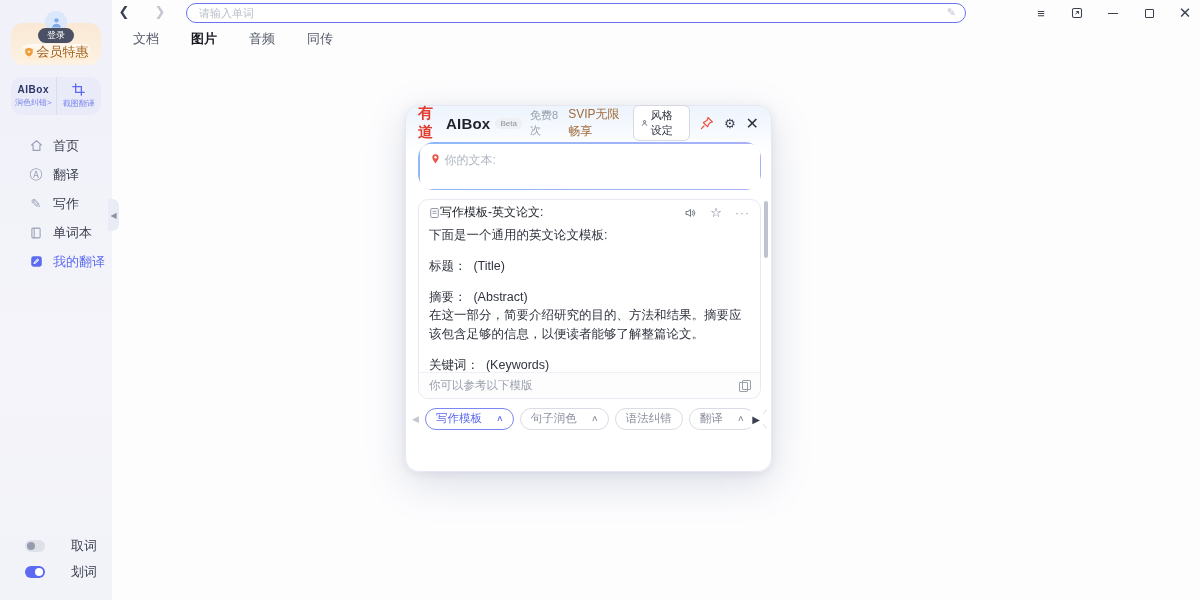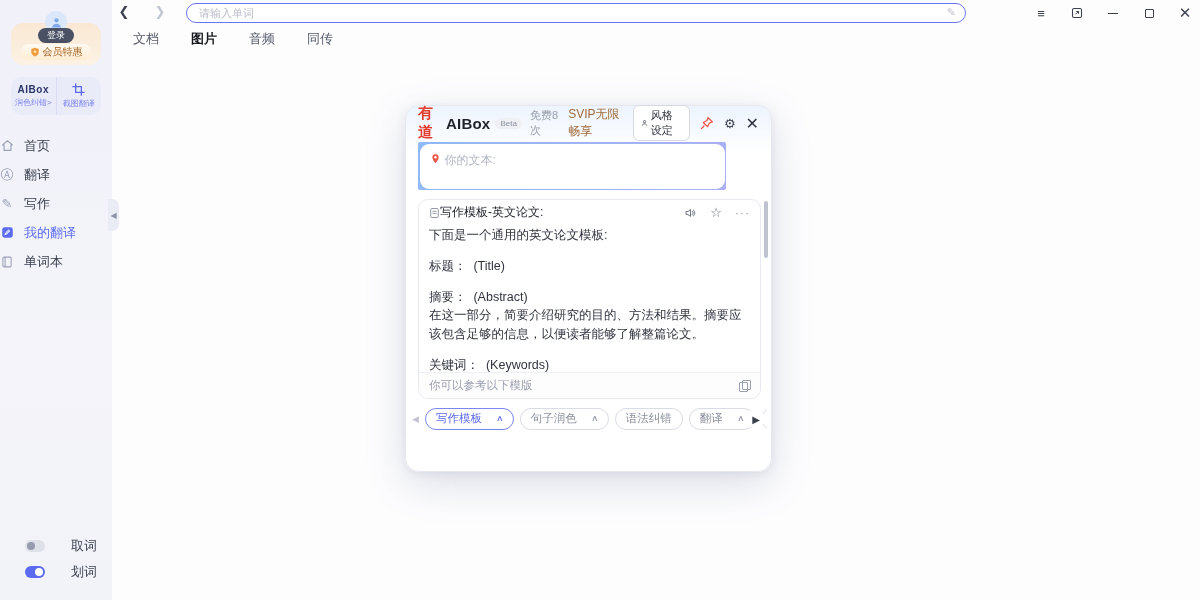--- a/index.html
+++ b/index.html
@@ -10,30 +10,30 @@
   .sidebar { position:absolute; left:0; top:0; width:112px; height:600px;
     background:linear-gradient(180deg,#f0f1f9 0%,#f4f4fa 60%,#f2f3f9 100%); }
   .login-card { position:absolute; left:11px; top:23px; width:90px; height:42px;
     background:linear-gradient(180deg,#fae8d4,#fcf2e4); border-radius:12px; }
   .avatar-wrap { position:absolute; left:45px; top:11px; width:22px; height:22px; border-radius:50%;
     background:#dbe8fb; display:flex; align-items:center; justify-content:center; }
   .login-pill { position:absolute; left:50%; transform:translateX(-50%); top:28px;
     background:#4a5164; color:#fff; font-size:9px; padding:1px 9px; border-radius:8px; white-space:nowrap; }
   .vip-pill { position:absolute; left:50%; transform:translateX(-50%); top:44px; width:70px; height:16px;
     background:linear-gradient(180deg,#fffaf2,#ffecd2); border-radius:8px; display:flex; align-items:center;
-    justify-content:center; gap:3px; color:#a05f1e; font-size:10px; white-space:nowrap; }
+    justify-content:center; gap:3px; color:#a05f1e; font-size:13px; white-space:nowrap; }
   .aibox-card { position:absolute; left:11px; top:77px; width:90px; height:38px; background:#e9ebf9;
     border-radius:10px; display:flex; }
   .aibox-col { flex:1; display:flex; flex-direction:column; align-items:center; justify-content:center; gap:2px; }
   .aibox-col + .aibox-col { border-left:1px solid #d9dcf2; }
   .aibox-logo { font-size:10px; font-weight:bold; color:#2b3566; letter-spacing:.5px; }
   .aibox-sub { font-size:8px; color:#7d86ec; }
   .crop-svg { width:13px; height:13px; }
   .menu { position:absolute; left:0; top:131px; width:112px; }
-  .menu-item { position:relative; height:29px; display:flex; align-items:center; gap:10px;
+  .menu-item { position:relative; height:29px; display:flex; align-items:center; padding-left:29px; gap:10px;
     font-size:13px; color:#3c4150; cursor:default; }
   .menu-item .mi { width:14px; height:14px; color:#9aa0b5; display:flex; align-items:center; justify-content:center; font-size:13px; }
   .menu-item.active { color:#5c6cf2; }
   .free-badge { position:absolute; left:22px; top:-4px; background:#ff5d5d; color:#fff; font-size:7px;
     font-style:italic; font-weight:bold; padding:0 4px; border-radius:5px 5px 5px 1px; line-height:9px; }
   .collapse-handle { position:absolute; left:108px; top:199px; width:11px; height:32px; background:#e9ebf5;
     border-radius:0 7px 7px 0; display:flex; align-items:center; justify-content:center; color:#8d93a6; font-size:8px; }
   .toggles { position:absolute; left:0; bottom:15px; width:112px; }
   .toggle-row { height:26px; display:flex; align-items:center; padding-left:25px; gap:26px; font-size:13px; color:#3c4150; }
   .switch { width:20px; height:12px; border-radius:6px; position:relative; }
@@ -68,21 +68,21 @@
   .beta-badge { background:#eef0f4; color:#8b919e; font-size:8px; padding:1px 5px; border-radius:7px; }
   .dlg-right { margin-left:auto; display:flex; align-items:center; gap:10px; }
   .quota { color:#9aa0ad; font-size:11px; }
   .svip { color:#a06b3a; font-size:12px; }
   .style-btn { border:1px solid #d6d9e0; border-radius:6px; padding:2px 7px; font-size:11px; color:#2c313c;
     display:flex; align-items:center; gap:3px; background:#fff; }
   .icon-btn { display:flex; align-items:center; justify-content:center; width:16px; height:16px; }
   .gear { font-size:13px; color:#3c4150; }
   .dlg-close { font-size:16px; color:#2c313c; }
 
-  .text-area-border { position:absolute; left:12px; top:36px; width:308px; height:48px; border-radius:2px;
+  .text-area-border { position:absolute; left:12px; top:36px; width:343px; height:48px; border-radius:16px;
     background:linear-gradient(90deg,#8fb9f7,#aab0f8); padding:1.5px;text-align:center; }
   .text-area { width:100%; height:100%; background:#fff; border-radius:9px; padding:8px 10px; display:flex; gap:4px; }
   .text-area .ph { color:#b0b6c2; font-size:12px; }
 
   .card { position:absolute; left:12px; top:93px; width:343px; height:200px; border:1px solid #e7e9f1;
     border-radius:10px; background:#fff; overflow:hidden; }
   .card-head { height:25px; display:flex; align-items:center; padding:0 10px; }
   .card-title { font-size:12px; color:#23262f; }
   .card-head-icons { margin-left:auto; display:flex; align-items:center; gap:13px; color:#6a7280; }
   .star { font-size:13px; color:#6a7280; }
@@ -159,37 +159,37 @@
       <span>首页</span>
     </div>
     <div class="menu-item">
       <span class="mi">Ⓐ</span>
       <span>翻译</span>
     </div>
     <div class="menu-item">
       <span class="mi">✎</span>
       <span>写作</span>
     </div>
+    <div class="menu-item">
+      <span class="mi">
+        <svg width="12" height="12" viewBox="0 0 16 16">
+            <rect x="2.5" y="1.5" width="11" height="13" rx="1.5" fill="none" stroke="#9aa0b5" stroke-width="1.4"></rect>
+            <line x1="5.5" y1="1.5" x2="5.5" y2="14.5" stroke="#9aa0b5" stroke-width="1.4"></line>
+          </svg>
+      </span>
+      <span>单词本</span>
+    </div>
     <div class="menu-item active">
       <span class="mi">
         <svg width="13" height="13" viewBox="0 0 16 16">
             <rect x="1.5" y="1.5" width="13" height="13" rx="3" fill="#5c6cf2"></rect>
             <path d="M5 10.5l5.5-5.5M5 10.5l1.8-.4 3.7-3.7-1.4-1.4-3.7 3.7z" stroke="#fff" stroke-width="1.2" fill="none"></path>
           </svg>
       </span>
       <span>我的翻译</span>
-    </div>
-    <div class="menu-item">
-      <span class="mi">
-        <svg width="12" height="12" viewBox="0 0 16 16">
-            <rect x="2.5" y="1.5" width="11" height="13" rx="1.5" fill="none" stroke="#9aa0b5" stroke-width="1.4"></rect>
-            <line x1="5.5" y1="1.5" x2="5.5" y2="14.5" stroke="#9aa0b5" stroke-width="1.4"></line>
-          </svg>
-      </span>
-      <span>单词本</span>
     </div>
   </div>
 
   <div class="toggles">
     <div class="toggle-row">
       <span class="switch off"></span>
       <span>取词</span>
     </div>
     <div class="toggle-row">
       <span class="switch on"></span>

